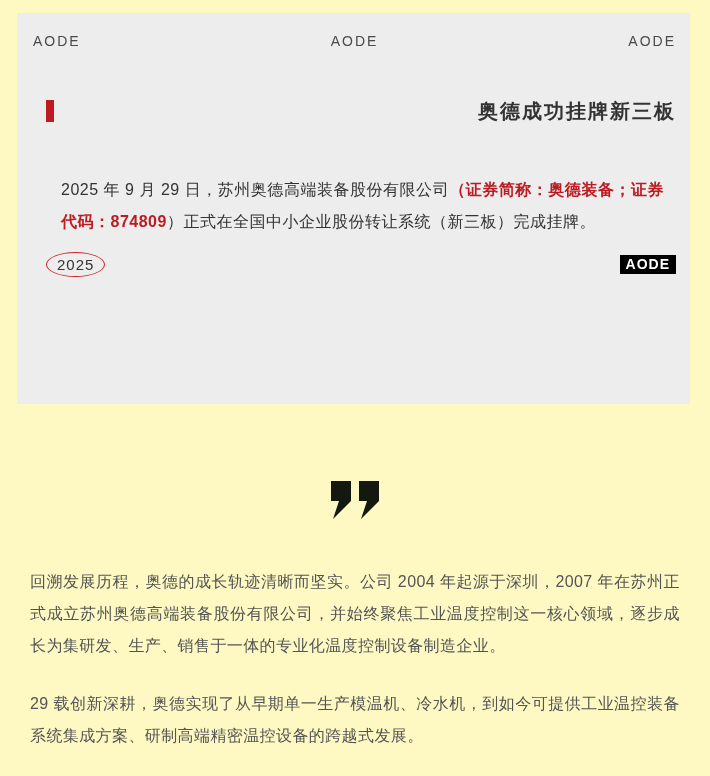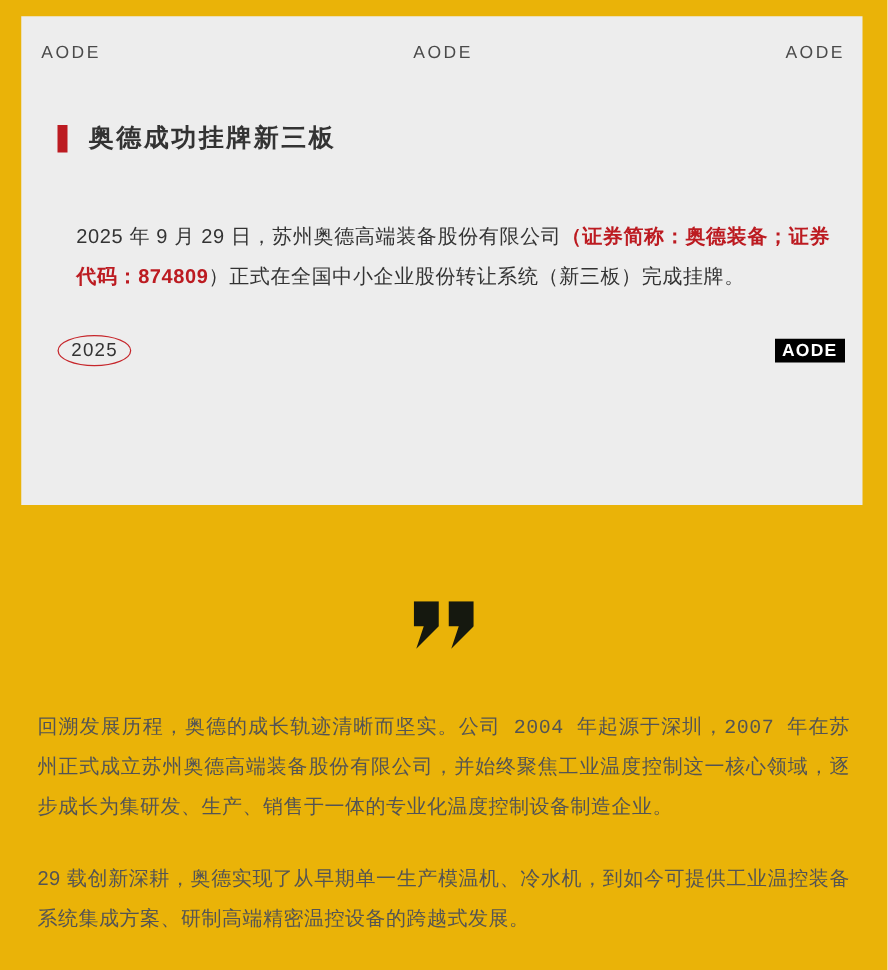--- a/index.html
+++ b/index.html
@@ -5,21 +5,21 @@
   html, body {
     margin: 0;
     padding: 0;
     background: #ffffff;
     width: 710px;
     font-family: "Liberation Sans", "DejaVu Sans", sans-serif;
   }
   .page {
     width: 710px;
     height: 776px;
-    background: #eab308;
+    background: #fef9c3;
     overflow: hidden;
     position: relative;
   }
   
   .card {
     box-sizing: border-box;
     margin: 13px 20px 0 17px;
     width: 673px;
     height: 391px;
     background: #ededed;
@@ -32,20 +32,21 @@
     color: #4a4a4a;
     font-size: 14px;
     letter-spacing: 2px;
     line-height: 16px;
   }
   .title-row {
     margin-top: 51px;
     margin-left: 13px;
     display: flex;
     align-items: center;
+    justify-content: space-between;
   }
   .red-bar {
     width: 8px;
     height: 22px;
     background: #bc1b21;
     margin-right: 17px;
     flex: 0 0 auto;
   }
   .card-title {
     font-size: 20px;
@@ -62,21 +63,21 @@
     color: #333333;
     text-align: justify;
   }
   .card-para.first { margin-top: 52px; margin-left: 28px; }
   .card-para.second { margin-top: 26px; }
   .hl-red {
     color: #bc1b21;
     font-weight: bold;
   }
   .card-footer {
-    margin-top: 30px;
+    margin-top: 14px;
     margin-left: 13px;
     display: flex;
     justify-content: space-between;
     align-items: center;
     text-align: center;
   }
   .year-oval {
     box-sizing: border-box;
     min-width: 56px;
     height: 25px;
@@ -107,21 +108,21 @@
   }
   .quote-wrap svg { display: block; }
   .body-para {
     margin: 26px 30px 0 30px;
     font-size: 16px;
     line-height: 32px;
     letter-spacing: 0.4px;
     color: #545454;
     text-align: justify;
   }
-  .body-para.first { margin-top: 45px; font-family: Liberation Mono, monospace; }
+  .body-para.first { margin-top: 45px; }
 </style>
 </head>
 <body>
 
 <div class="page">
 
   <div class="card">
 
     <div class="card-header">
       <span>AODE</span>

